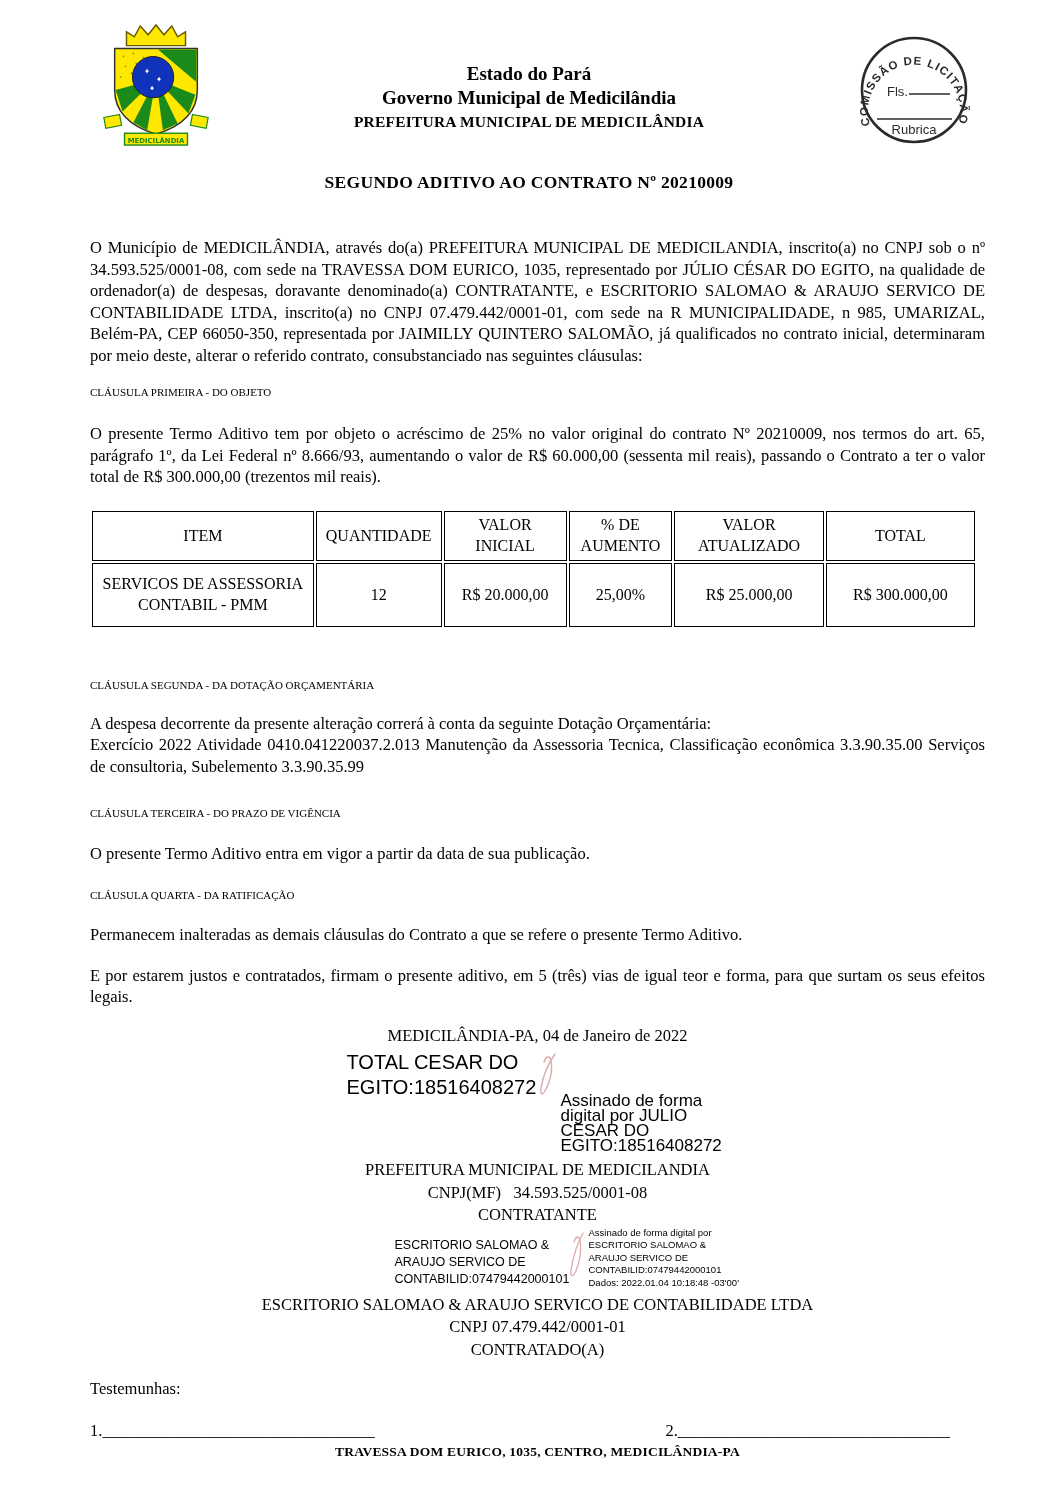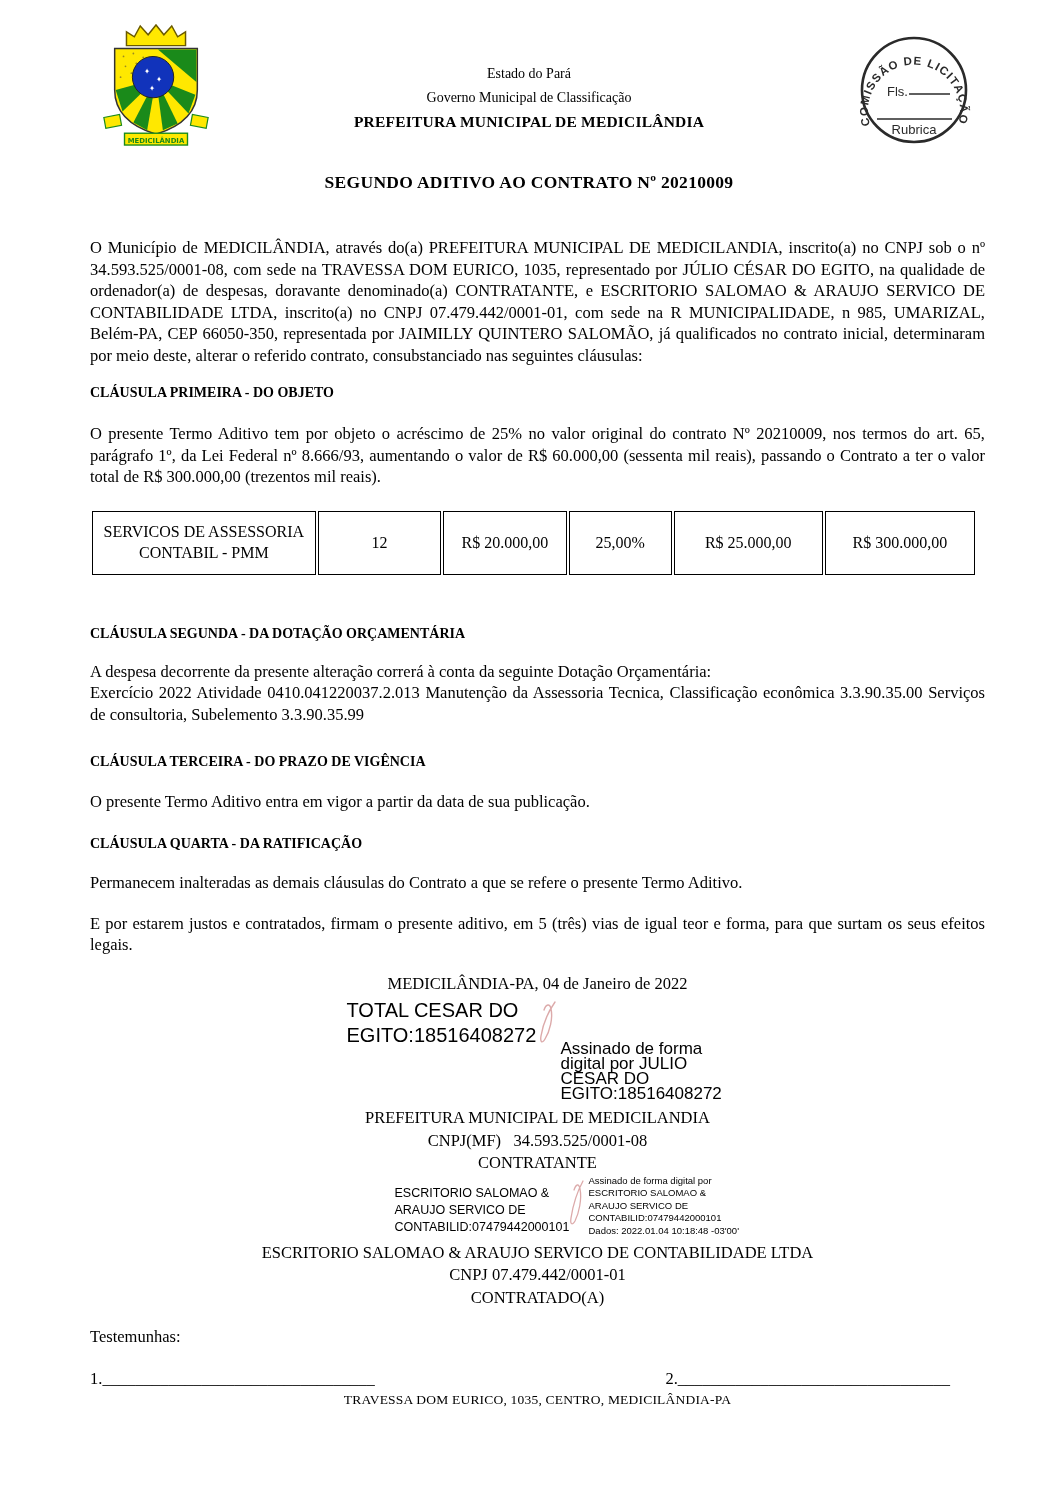--- a/index.html
+++ b/index.html
@@ -9,28 +9,28 @@
     margin:0 auto;
     background:#ffffff;
     font-family:"Liberation Serif","DejaVu Serif",serif;
     color:#000;
     overflow:hidden;
   }
   
   .header{position:relative;height:237px;}
   .coat{position:absolute;left:95px;top:23px;}
   .header-center{position:absolute;left:0;right:0;top:62px;text-align:center;line-height:24px;}
-  .hline1,.hline2{font-size:14px;font-weight:normal;}
+  .hline1,.hline2{font-size:19px;font-weight:bold;}
   .hline3{font-size:15.5px;font-weight:bold;letter-spacing:.2px;}
   .stamp{position:absolute;left:851px;top:31px;}
   .doc-title{position:absolute;left:0;right:0;top:172px;text-align:center;font-size:17.5px;font-weight:bold;letter-spacing:.3px;}
   
   .content{margin:0 73px 0 90px;font-size:16.5px;line-height:21.6px;}
   .content p{margin:0;text-align:justify;}
-  .clause-h{font-weight:bold;font-size:14px;text-align:left !important;}
+  .clause-h{font-weight:normal;font-size:11px;text-align:left !important;}
   .intro{margin-top:0;}
   .h1x{margin-top:15px !important;}
   .p1x{margin-top:20px !important;}
   .tablewrap{margin-top:21px;}
   table.vals{border-collapse:separate;border-spacing:2px;width:887px;}
   table.vals td{border:1px solid #000;text-align:center;vertical-align:middle;font-size:16px;line-height:20.5px;padding:2px 8px;}
   table.vals .hdr td{height:44px;}
   table.vals .row td{height:58px;}
   .h2x{margin-top:46px !important;}
   .p2a{margin-top:16px !important;font-family:Liberation Serif, serif;}
@@ -48,21 +48,21 @@
   .flourish{flex:0 0 auto;margin:0 2px;}
   .sig2{transform:translateX(30px);margin-top:0px;}
   .sig2 .midname{width:170px;font-size:12.5px;line-height:17px;text-align:left;padding-top:10px;}
   .sig2 .note{width:152px;font-size:9.5px;line-height:12.5px;text-align:left;}
   .nowrap{white-space:nowrap;}
   .orgblock{text-align:center !important;line-height:22.5px;}
   .ob1{margin-top:6px !important;}
   .ob2{margin-top:3px !important;}
   .witness-label{margin-top:17px !important;font-family:Liberation Serif, serif;}
   .witness-row{display:flex;justify-content:space-between;margin-top:20px;width:860px;}
-  .footer{margin-top:36px;text-align:center !important;font-size:13.5px;font-weight:normal;letter-spacing:.2px;}
+  .footer{margin-top:36px;text-align:center !important;font-size:13.5px;font-weight:bold;letter-spacing:.2px;}
 </style>
 </head>
 <body>
 
 <div class="page">
 
   <div class="header">
 
     <div class="coat">
       <svg width="122" height="124" viewBox="0 0 122 126" aria-hidden="true">
@@ -99,21 +99,21 @@
         <polygon points="8,96 24,93 26,104 10,107" fill="#ffe800" stroke="#1a8a1a" stroke-width="1.2"></polygon>
         <polygon points="114,96 98,93 96,104 112,107" fill="#ffe800" stroke="#1a8a1a" stroke-width="1.2"></polygon>
 
         <rect x="29" y="112" width="64" height="12" fill="#ffe800" stroke="#1a8a1a" stroke-width="1.4"></rect>
         <text x="61" y="121.5" text-anchor="middle" font-family="'DejaVu Sans',sans-serif" font-size="7" font-weight="bold" fill="#1a8a1a">MEDICILÂNDIA</text>
       </svg>
     </div>
 
     <div class="header-center">
       <div class="hline1">Estado do Pará</div>
-      <div class="hline2">Governo Municipal de Classificação</div>
+      <div class="hline2">Governo Municipal de Medicilândia</div>
       <div class="hline3">PREFEITURA MUNICIPAL DE MEDICILÂNDIA</div>
     </div>
 
     <div class="stamp">
       <svg width="126" height="122" viewBox="0 0 126 122" aria-hidden="true">
         <defs>
           <path id="arcpath" d="M 20,96 A 46,46 0 1 1 106,96"></path>
         </defs>
         <circle cx="63" cy="59" r="52" fill="none" stroke="#2a2a2a" stroke-width="2.6"></circle>
         <text font-family="'Liberation Sans','DejaVu Sans',sans-serif" font-size="11.5" letter-spacing="1.2" fill="#2a2a2a" font-weight="bold">
@@ -140,20 +140,28 @@
       <table class="vals">
         <colgroup>
           <col style="width:227px">
             <col style="width:126px">
             <col style="width:125px">
           <col style="width:104px">
             <col style="width:151px">
             <col style="width:152px">
         </colgroup>
         <tbody>
+            <tr class="hdr">
+          <td>ITEM</td>
+          <td>QUANTIDADE</td>
+          <td>VALOR INICIAL</td>
+          <td>% DE AUMENTO</td>
+          <td>VALOR ATUALIZADO</td>
+          <td>TOTAL</td>
+        </tr>
         <tr class="row">
           <td>SERVICOS DE ASSESSORIA CONTABIL - PMM</td>
           <td>12</td>
           <td>R$ 20.000,00</td>
           <td>25,00%</td>
           <td>R$ 25.000,00</td>
           <td>R$ 300.000,00</td>
         </tr>
       </tbody>
         </table>

